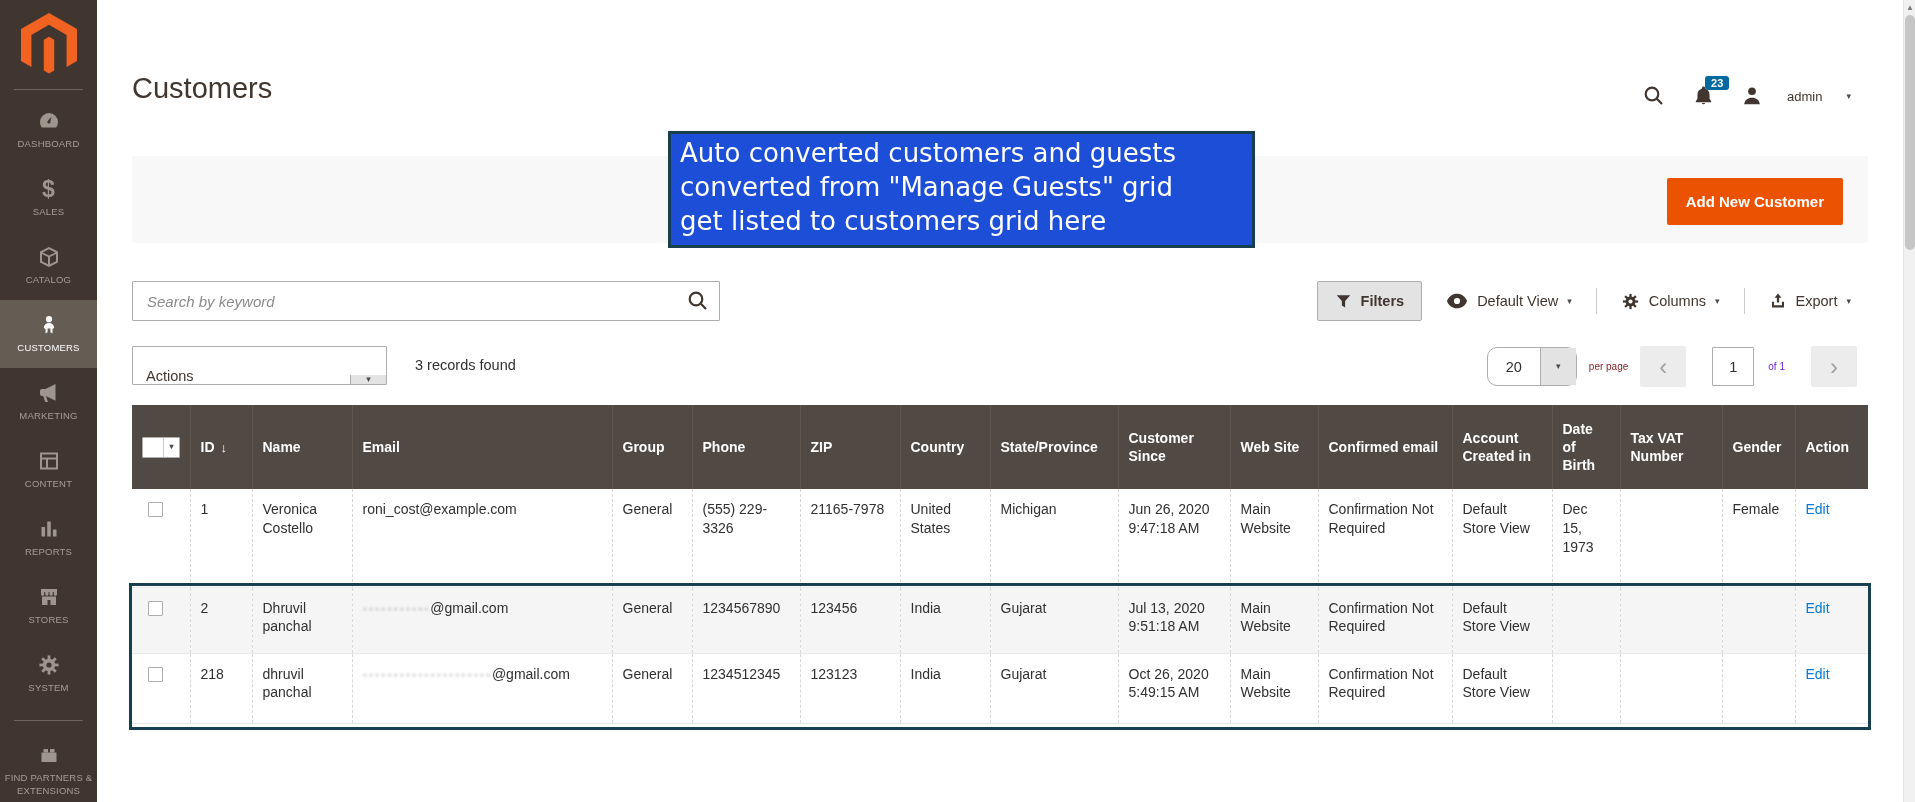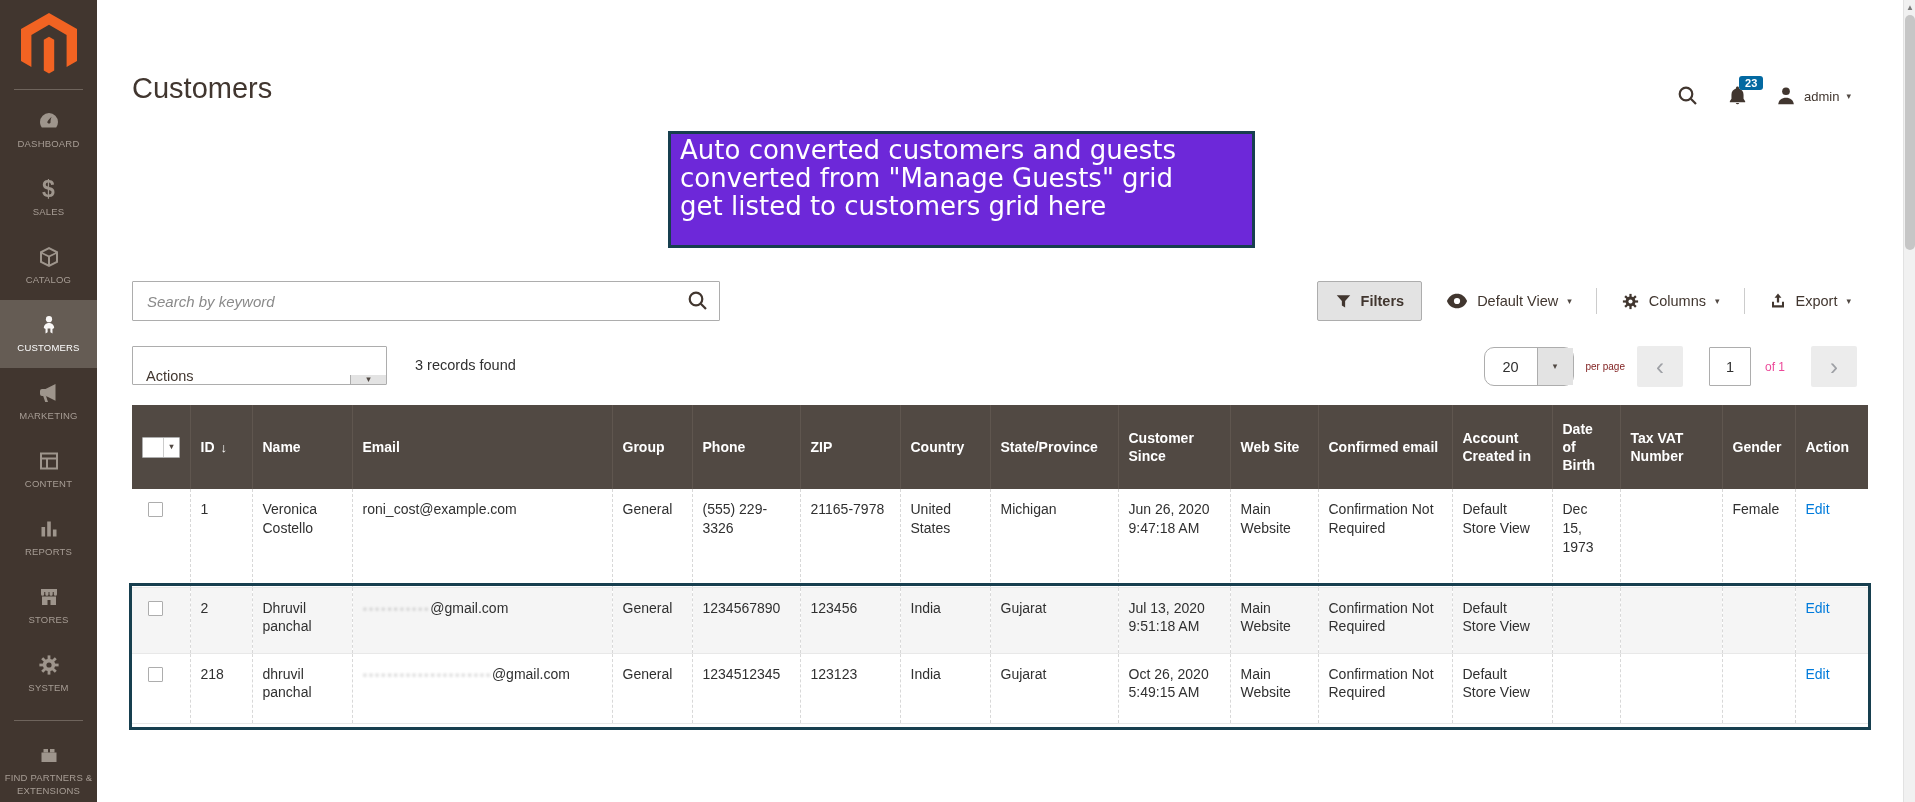--- a/index.html
+++ b/index.html
@@ -19,30 +19,30 @@
   .menu-item.active { background:#655c54; color:#fff; }
   .menu-item.active .mi-icon { color:#f9f7f6; }
   .menu-item.tall { height:86px; }
   .dollar { font-size:23px; font-weight:bold; line-height:22px; }
   
   .content { position:absolute; left:97px; top:0; width:1806px; height:802px; background:#fff; }
   .page-title { position:absolute; left:35px; top:72px; font-size:29px; color:#41362f; font-weight:400; }
   .header-icons { position:absolute; top:84px; right:52px; display:flex; align-items:center; gap:26px; }
   .hicon { position:relative; cursor:pointer; display:flex; align-items:center; }
   .badge { position:absolute; top:-8px; left:13px; background:#0369a1; color:#fff; font-size:11px; font-weight:bold; border-radius:3px; padding:1px 6px; }
-  .admin-chip { display:flex; align-items:center; gap:7px; cursor:pointer; }
+  .admin-chip { display:flex; align-items:center; gap:24px; cursor:pointer; }
   .admin-chip .uname { font-size:13px; color:#41362f; }
   .caret { font-size:9px; color:#514943; line-height:1; }
   
   .action-band { position:absolute; left:35px; right:35px; top:156px; height:87px; background:#f8f8f8; }
   .add-btn { position:absolute; top:22px; right:25px; height:47px; background:#eb5202; color:#fff; border:none; font-family:inherit;
              font-size:15px; font-weight:bold; padding:0 19px; border-radius:2px; cursor:pointer; }
   
-  .annotation { position:absolute; left:571px; top:131px; width:587px; min-height:117px; background:#6d28d9; border:3px solid #173f4f;
-                color:#fff; font-family:"DejaVu Sans", sans-serif; font-size:26px; line-height:28px; padding:2px 9px;
+  .annotation { position:absolute; left:571px; top:131px; width:587px; min-height:117px; background:#1d4ed8; border:3px solid #173f4f;
+                color:#fff; font-family:"DejaVu Sans", sans-serif; font-size:26px; line-height:34px; padding:2px 9px;
                 white-space:pre-line; z-index:4; }
   
   .search-wrap { position:absolute; left:35px; top:281px; width:588px; height:40px; }
   .search-wrap input { width:100%; height:100%; border:1px solid #adadad; border-radius:1px; padding:0 44px 0 14px;
                        font-family:inherit; font-size:15px; color:#303030; }
   .search-wrap input::placeholder { font-style:italic; color:#8a8a8a; }
   .search-wrap .sicon { position:absolute; right:10px; top:8px; cursor:pointer; }
   .grid-toolbar { position:absolute; top:281px; right:46px; height:40px; display:flex; align-items:center; gap:18px; }
   .filters-btn { display:flex; align-items:center; gap:9px; background:#e3e3e3; border:1px solid #adadad; border-radius:2px;
                  height:40px; padding:0 17px; font-size:14.5px; color:#41362f; font-weight:bold; cursor:pointer; }
@@ -55,21 +55,21 @@
   .sel-caret { width:36px; background:#e3e3e3; border-left:1px solid #adadad; display:flex; align-items:center; justify-content:center; }
   .records-found { position:absolute; left:318px; top:357px; font-size:14.5px; color:#303030; }
   .pager { position:absolute; top:346px; right:46px; display:flex; align-items:center; gap:12px; }
   .perpage-select { width:90px; height:39px; border:1px solid #adadad; border-radius:10px; background:#fff; display:flex; align-items:stretch; cursor:pointer; }
   .perpage-select .val { flex:1; display:flex; align-items:center; justify-content:center; font-size:14.5px; color:#303030; }
   .pp-label { font-size:10px; color:#7f1d1d; }
   .nav-btn { width:46px; height:41px; background:#ececec; border:none; border-radius:2px; color:#9ea0a5; font-size:24px;
              display:flex; align-items:center; justify-content:center; cursor:default; font-family:inherit; }
   .page-input { width:42px; height:39px; border:1px solid #adadad; border-radius:1px; text-align:center; font-size:14.5px;
                 font-family:inherit; color:#303030; margin-left:14px; }
-  .of-label { font-size:12px; color:#ec4899; margin:0 14px 0 2px; }
+  .of-label { font-size:10px; color:#6d28d9; margin:0 14px 0 2px; }
   
   .grid-wrap { position:absolute; left:35px; top:405px; width:1736px; }
   table.grid { width:1736px; border-collapse:collapse; table-layout:fixed; }
   .grid th { background:#514943; color:#fff; font-size:14px; font-weight:bold; text-align:left; vertical-align:middle;
              padding:8px 10px; height:84px; line-height:1.3; border-left:1px solid #5f564f; }
   .grid th:first-child { border-left:none; }
   .grid td { font-size:14px; color:#303030; vertical-align:top; padding:11px 10px; border-bottom:1px solid #e8e8e8;
              line-height:1.35; overflow:hidden; }
   .grid td + td { border-left:1px dashed #d8d8d8; }
   .grid tr.r1 { height:98px; }
@@ -231,20 +231,23 @@
         <svg width="22" height="22" viewBox="0 0 24 24" fill="#41362f">
             <circle cx="12" cy="6.8" r="4.2"></circle>
             <path d="M3.5 21c.4-4.4 3.9-7 8.5-7s8.1 2.6 8.5 7z"></path>
           </svg>
       </span>
       <span class="uname">admin</span>
       <span class="caret">▾</span>
     </span>
   </div>
 
+  <div class="action-band">
+    <button class="add-btn">Add New Customer</button>
+  </div>
 
   <div class="annotation">Auto converted customers and guests
 converted from "Manage Guests" grid
 get listed to customers grid here</div>
 
   <div class="search-wrap">
     <input type="text" placeholder="Search by keyword" style="">
     <span class="sicon">
       <svg width="24" height="24" viewBox="0 0 24 24" fill="none" stroke="#41362f" stroke-width="2.2">
           <circle cx="10" cy="10" r="6.3"></circle>

